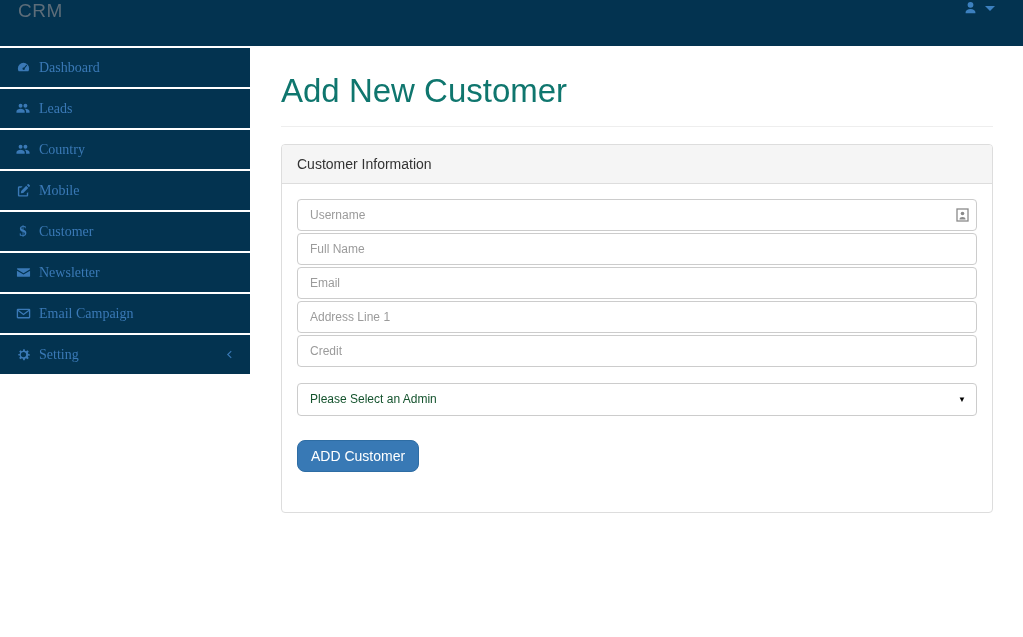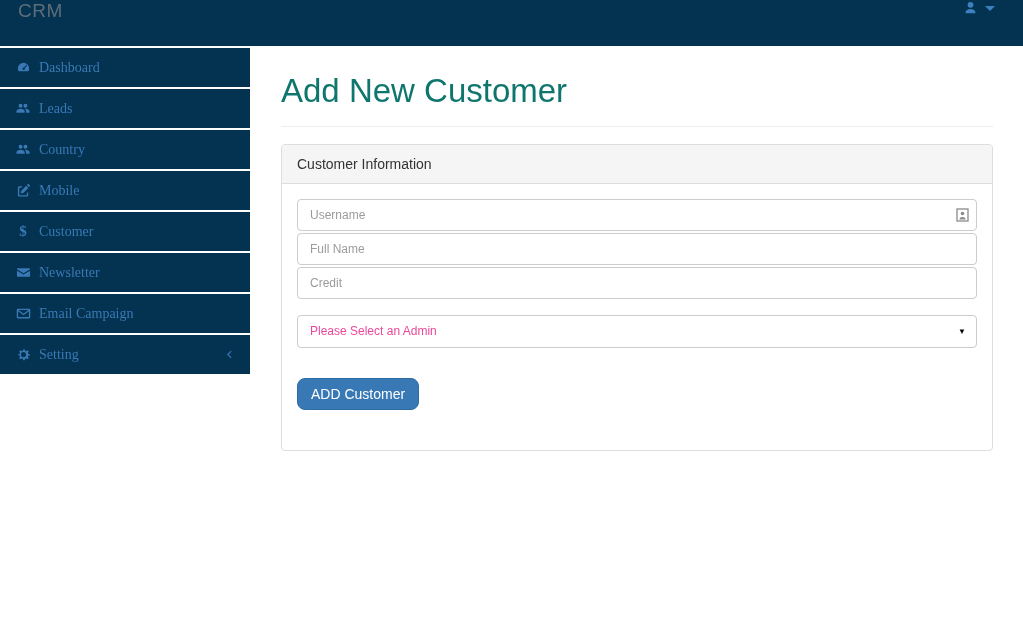--- a/index.html
+++ b/index.html
@@ -48,21 +48,21 @@
   .form-control {
     display:block; width:100%; height:32px; margin-bottom:2px;
     border:1px solid #ccc; border-radius:4px; padding:0 12px;
     font-size:12px; color:#555; font-family:"Liberation Sans", sans-serif;
     outline:none; background:#fff;
   }
   .form-control::placeholder { color:#9b9b9b; opacity:1; }
   .autofill-badge { position:absolute; right:8px; top:8px; pointer-events:none; }
 
   .select-wrap { position:relative; margin-top:16px; }
-  select.form-control { height:33px; margin-bottom:10px; appearance:none; -webkit-appearance:none; color:#ec4899; cursor:pointer; }
+  select.form-control { height:33px; margin-bottom:4px; appearance:none; -webkit-appearance:none; color:#14532d; cursor:pointer; }
   .select-caret {
     position:absolute; right:11px; top:12px; font-size:8px; color:#000; pointer-events:none;
   }
 
   .btn-primary {
     margin-top:20px; display:inline-block; background:#3879b5; border:1px solid #2e6da4;
     color:#fff; font-size:14px; padding:7px 13px; border-radius:8px; cursor:pointer;
     font-family:"Liberation Sans", sans-serif;
   }
 </style>
@@ -170,20 +170,22 @@
         <span class="autofill-badge">
           <svg width="13" height="16" viewBox="0 0 13 16">
               <rect x="1" y="2" width="11" height="12" fill="none" stroke="#8a8a8a" stroke-width="1.3"></rect>
               <circle cx="6.5" cy="6.5" r="1.8" fill="#8a8a8a"></circle>
               <path d="M3.5 12.2c0-1.5 1.3-2.3 3-2.3s3 .8 3 2.3v.3h-6z" fill="#8a8a8a"></path>
             </svg>
         </span>
       </div>
 
       <input class="form-control" type="text" placeholder="Full Name" style="">
+      <input class="form-control" type="text" placeholder="Email" style="">
+      <input class="form-control" type="text" placeholder="Address Line 1" style="">
       <input class="form-control" type="text" placeholder="Credit" style="">
 
       <div class="select-wrap">
         <select class="form-control">
           <option>Please Select an Admin</option>
         </select>
         <span class="select-caret">▼</span>
       </div>
 
       <button class="btn-primary">ADD Customer</button>

